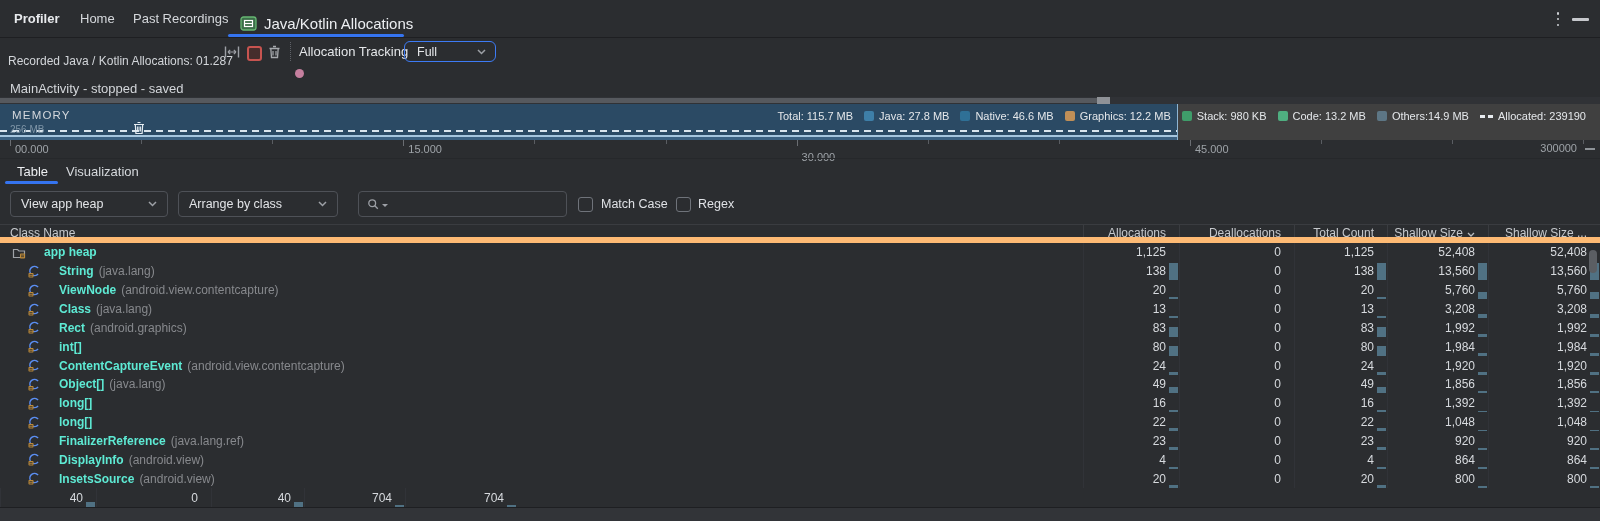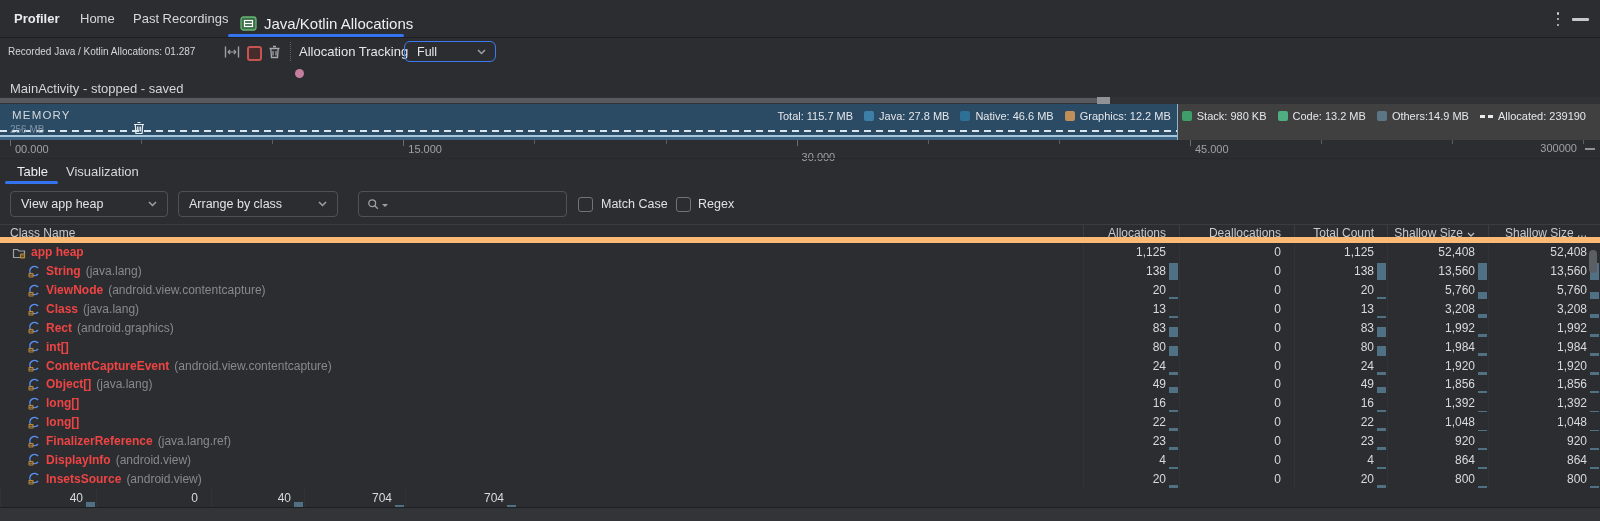--- a/index.html
+++ b/index.html
@@ -12,21 +12,21 @@
   .tb-item{position:absolute;top:0;line-height:38px;font-size:13px;color:#d5d8dc;cursor:default;}
   .tb-home{left:80px}.tb-past{left:133px}
   .active-tab{position:absolute;left:240px;top:0;height:46px;display:flex;align-items:center;gap:7px;font-size:15px;color:#eceef1;}
   .active-underline{position:absolute;left:228px;top:34px;width:176px;height:3px;background:#3574f0;border-radius:2px;}
   .kebab{position:absolute;left:1552px;top:12px;width:12px;height:14px;display:flex;flex-direction:column;align-items:center;justify-content:space-between;}
   .kebab i{width:2.5px;height:2.5px;background:#ced0d4;border-radius:50%;}
   .minimize{position:absolute;left:1572px;top:18px;width:17px;height:2.5px;background:#c6c8cc;border-radius:1px;}
 
   
   .rec-toolbar{position:absolute;left:0;top:38px;width:1600px;height:28px;}
-  .recorded-label{position:absolute;left:8px;top:0;line-height:28px;font-size:10px;color:#d3d6da;}
+  .recorded-label{position:absolute;left:8px;top:9px;line-height:28px;font-size:12px;color:#d3d6da;}
   .tb-icon{position:absolute;top:7px;}
   .fit-icon{left:224px;}
   .stop-button{position:absolute;left:247px;top:8px;width:11px;height:11px;border:2px solid #c75450;border-radius:3px;background:#462d2c;}
   .trash-button{position:absolute;left:268px;top:7px;}
   .toolbar-sep{position:absolute;left:290px;top:4px;height:19px;border-left:1px dotted #5f6268;}
   .tracking-label{position:absolute;left:299px;top:0;line-height:28px;font-size:13px;color:#e4e6e9;}
   .tracking-select{position:absolute;left:404px;top:3px;width:92px;height:21px;border:1px solid #3d7bf5;border-radius:6px;
        display:flex;align-items:center;justify-content:space-between;padding:0 9px 0 12px;box-sizing:border-box;font-size:12.5px;color:#e4e6e9;}
 
   
@@ -92,21 +92,21 @@
   .th.first{padding-left:10px;}
   .sort-ic{display:inline-block;margin-left:4px;}
   .table-body{position:absolute;left:0;top:243px;width:1600px;height:264px;overflow:hidden;}
   .trow{display:flex;height:18.86px;}
   .td{box-sizing:border-box;height:100%;position:relative;}
   .td.num{border-left:1px solid #313338;font-size:12px;color:#d7dade;}
   .td .val{position:absolute;right:13px;top:50%;transform:translateY(-50%);}
   .bar{position:absolute;right:1px;bottom:0.5px;width:9px;background:#507183;}
   .td.name{display:flex;align-items:center;gap:5px;padding-left:12px;font-size:12px;overflow:hidden;white-space:nowrap;}
   .td.name.lvl1{padding-left:28px;}
-  .cls{font-weight:bold;color:#ef4444;}
+  .cls{font-weight:bold;color:#5eead4;margin-left:13px;}
   .pkg{color:#87898d;}
   .icon-wrap{flex:none;display:flex;}
 
   
   .statusbar{position:absolute;left:0;top:507px;width:1600px;height:14px;background:#323438;border-top:1px solid #1e1f22;box-sizing:border-box;}
   .vscroll-thumb{position:absolute;left:1589px;top:250px;width:8px;height:23px;border-radius:4px;background:#5b5e63;}
 </style>
 </head>
 <body>
 

